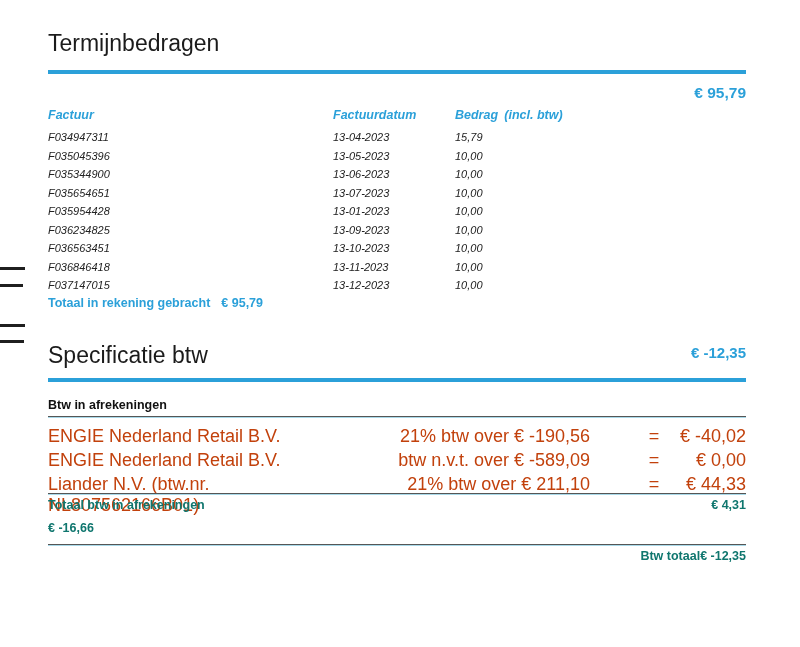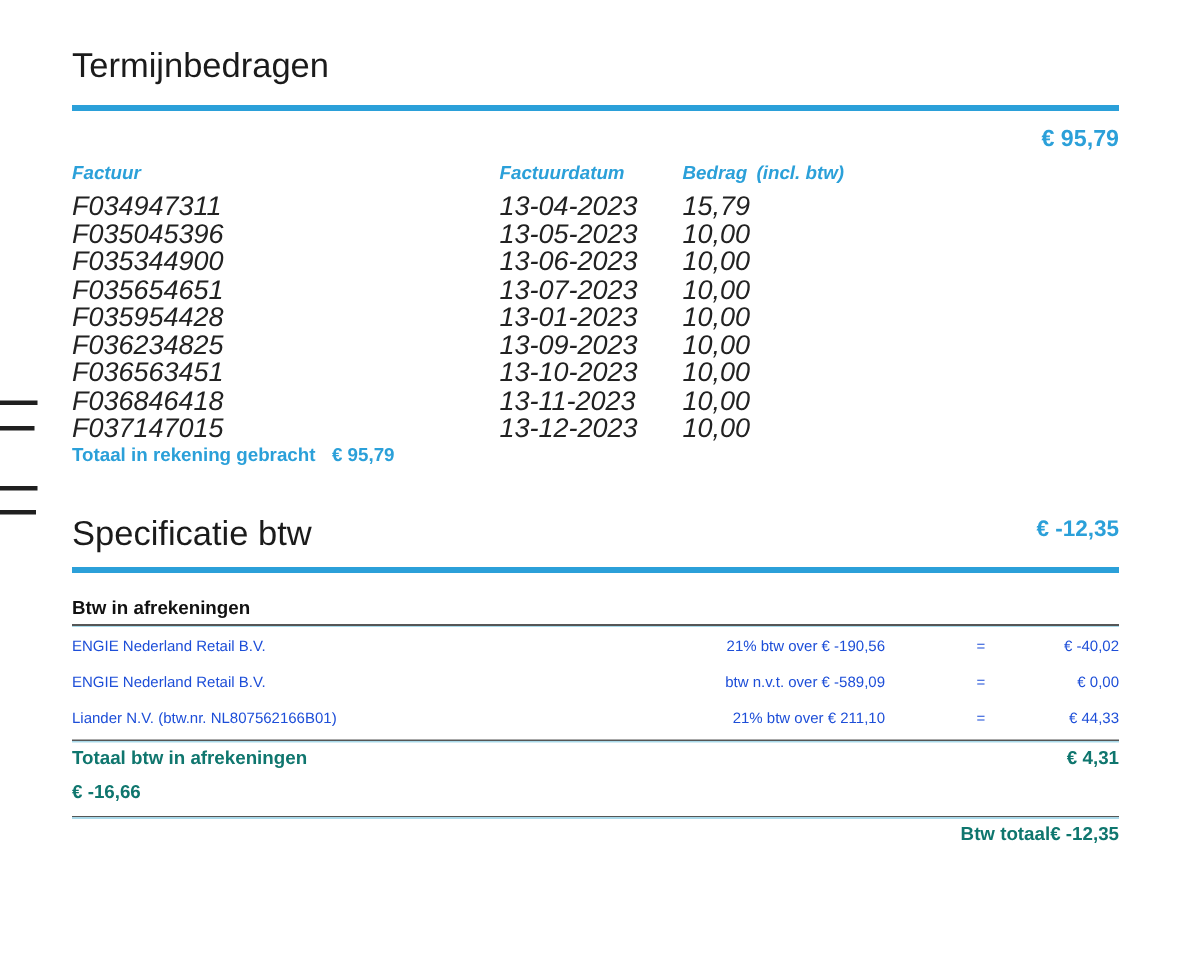--- a/index.html
+++ b/index.html
@@ -18,29 +18,29 @@
   .doc-title{font-size:23px;font-weight:400;color:#1b1b1b;letter-spacing:0;}
   .rule{height:4px;background:#2ba0d9;}
   .top-total{color:#2ba0d9;font-weight:700;text-align:right;}
   .tt1{font-size:15.5px;}
   .tt2{font-size:15px;}
   
   .inv-table{left:48px;top:108px;width:698px;font-style:italic;}
   .inv-header{display:grid;grid-template-columns:285px 122px 291px;
     color:#2ba0d9;font-weight:700;font-size:12.5px;height:22px;}
   .inv-row{display:grid;grid-template-columns:285px 122px 291px;
-    font-size:18px;height:18.5px;line-height:15px;color:#222;}
+    font-size:11px;height:18.5px;line-height:15px;color:#222;}
   .totaal1{left:48px;top:296px;width:698px;display:flex;
     color:#2ba0d9;font-weight:700;font-size:12.5px;}
   .totaal1 .val{margin-left:11px;}
   
   .sub-h{font-weight:700;font-size:12.5px;color:#111;}
   .thinline{height:2px;background:linear-gradient(to bottom,#565656 0 50%,#a9d9e9 50% 100%);}
   .vat-row{display:grid;grid-template-columns:302px 240px 156px;
-    font-size:10px;color:#1d4ed8;height:24px;align-items:start;}
+    font-size:18px;color:#c2410c;height:24px;align-items:start;}
   .vat-row .calc{text-align:right;}
   .vat-row .tail{position:relative;display:block;height:100%;}
   .vat-row .eq{position:absolute;left:56px;top:0;width:16px;text-align:center;}
   .vat-row .amt{display:block;text-align:right;}
   .tot-row{display:flex;justify-content:space-between;
     font-weight:700;font-size:12.5px;color:#0f766e;width:698px;}
 </style>
 </head>
 <body>
 

